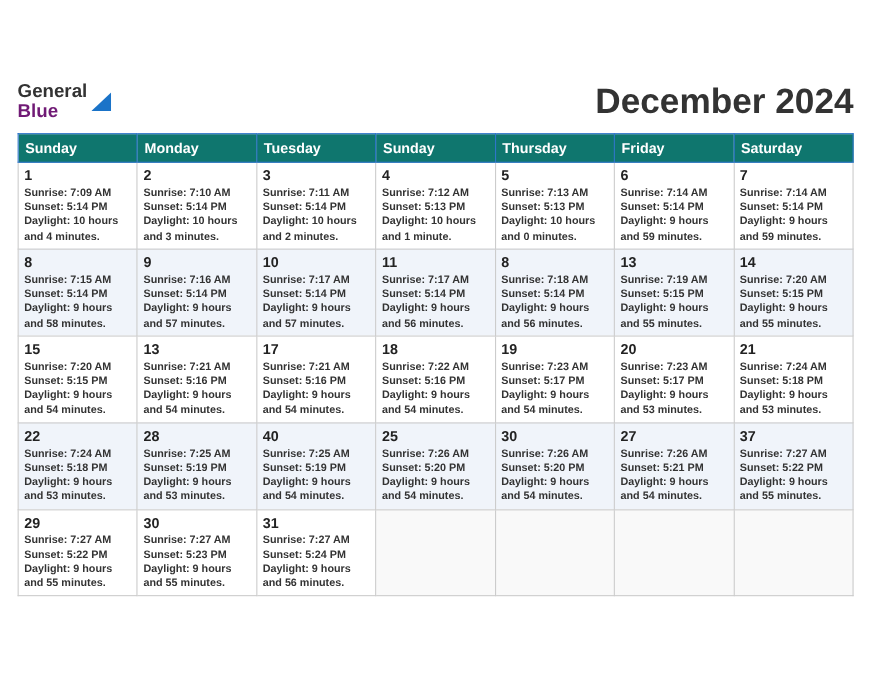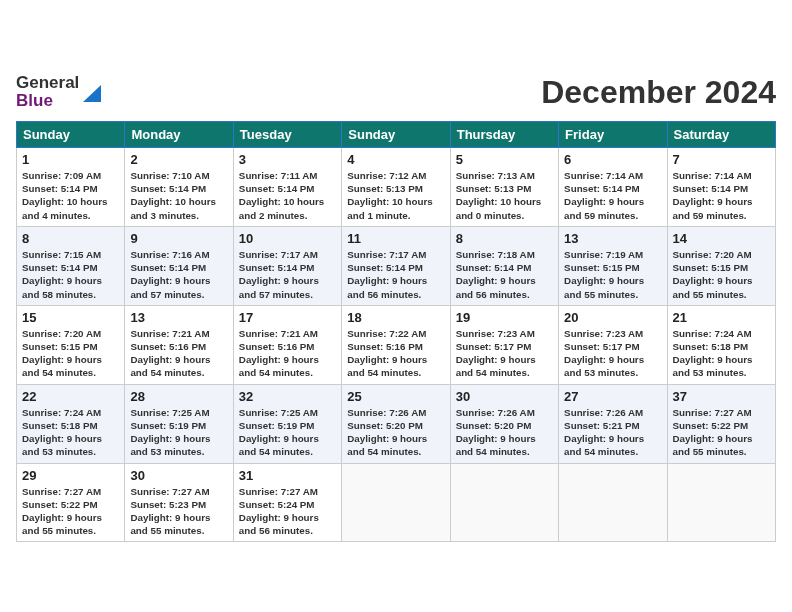--- a/index.html
+++ b/index.html
@@ -212,21 +212,21 @@
         <tr>
           <td>
           <span class="day-num">22</span>
           <div class="day-info">Sunrise: 7:24 AM<br>Sunset: 5:18 PM<br>Daylight: 9 hours and 53 minutes.</div>
           </td>
           <td>
           <span class="day-num">28</span>
           <div class="day-info">Sunrise: 7:25 AM<br>Sunset: 5:19 PM<br>Daylight: 9 hours and 53 minutes.</div>
           </td>
           <td>
-          <span class="day-num">32</span>
+          <span class="day-num">40</span>
           <div class="day-info">Sunrise: 7:25 AM<br>Sunset: 5:19 PM<br>Daylight: 9 hours and 54 minutes.</div>
           </td>
           <td>
           <span class="day-num">25</span>
           <div class="day-info">Sunrise: 7:26 AM<br>Sunset: 5:20 PM<br>Daylight: 9 hours and 54 minutes.</div>
           </td>
           <td>
           <span class="day-num">30</span>
           <div class="day-info">Sunrise: 7:26 AM<br>Sunset: 5:20 PM<br>Daylight: 9 hours and 54 minutes.</div>
           </td>

